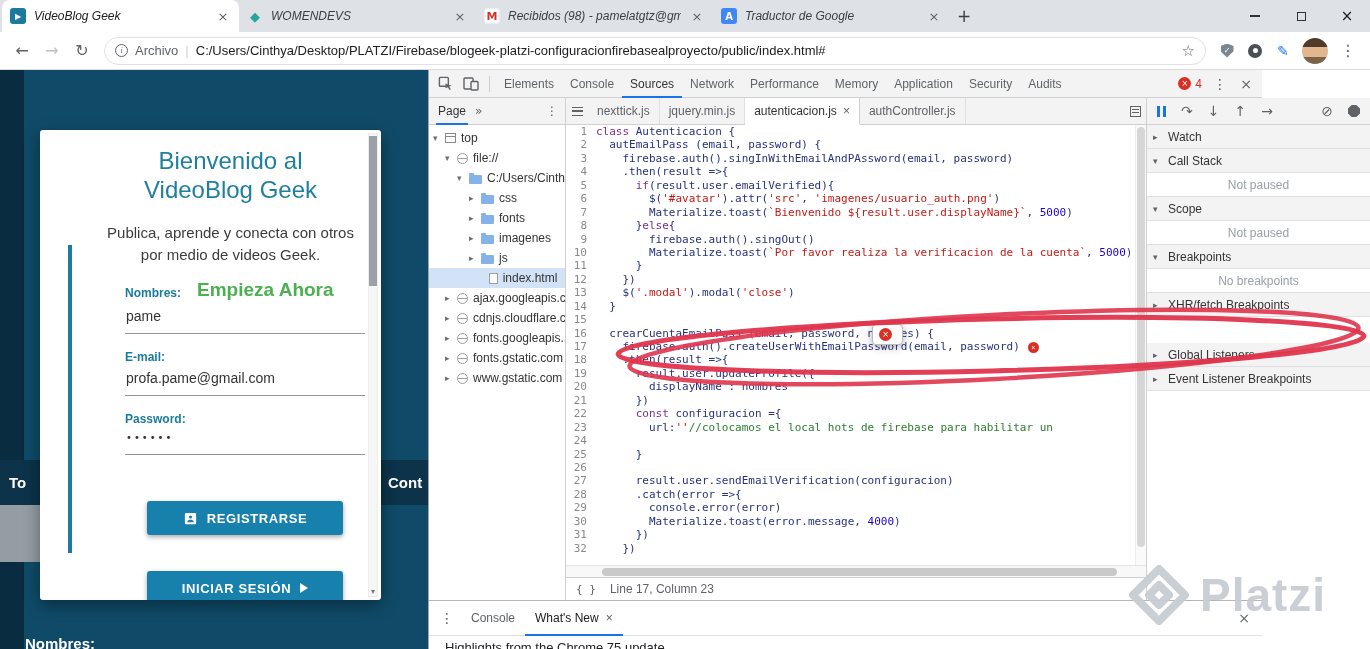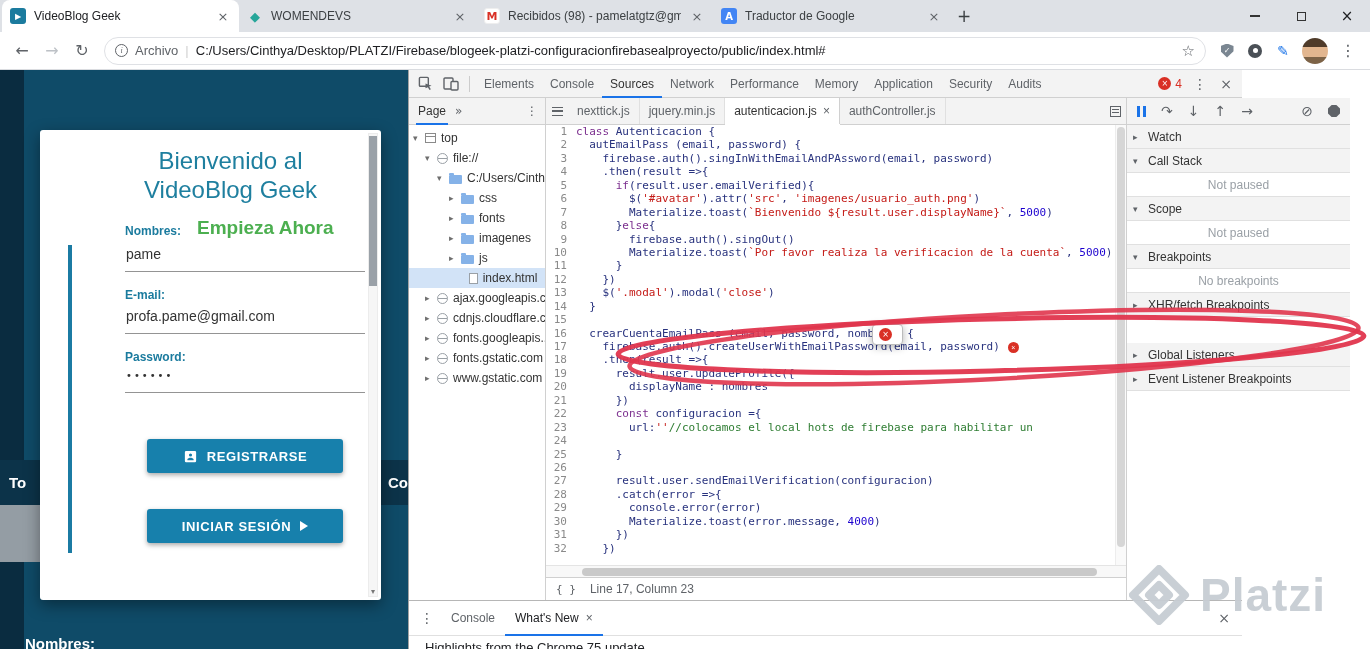--- a/index.html
+++ b/index.html
@@ -5,21 +5,21 @@
   * { margin:0; padding:0; box-sizing:border-box; }
   body { font-family:"Liberation Sans", sans-serif; background:#fff; }
   .glyph { font-family:"DejaVu Sans", sans-serif; }
   .screen { position:relative; width:1370px; height:649px; overflow:hidden; background:#fff; }
 
   
   .titlebar { position:absolute; left:0; top:0; width:1370px; height:32px; background:#dee1e6; display:flex; align-items:stretch; }
   .tabstrip { display:flex; align-items:stretch; padding-left:2px; }
   .btab { width:237px; display:flex; align-items:center; gap:8px; padding:0 8px; font-size:12px; color:#3c4043; position:relative; }
   .btab.active { background:#fff; border-top-left-radius:8px; border-top-right-radius:8px; color:#202124; }
-  .btab-title { flex:1; white-space:nowrap; overflow:hidden; }
+  .btab-title { flex:1; white-space:nowrap; overflow:hidden;font-style:italic; }
   .btab-close { font-size:13px; color:#5f6368; width:16px; text-align:center; flex-shrink:0; }
   .fav { width:16px; height:16px; border-radius:3px; display:grid; place-items:center; font-size:9px; font-weight:bold; flex-shrink:0; }
   .fav-videoblog { background:#1b7b9e; color:#fff; font-size:8px; }
   .fav-womendevs { background:transparent; color:#26a69a; font-size:13px; }
   .fav-gmail { background:#fff; color:#d93025; border:1px solid #eee; font-size:11px; }
   .fav-translate { background:#4285f4; color:#fff; font-size:10px; }
   .newtab { align-self:center; width:28px; height:28px; display:grid; place-items:center; font-size:17px; color:#3c4043; }
   .wincontrols { position:absolute; right:0; top:0; height:32px; display:flex; }
   .winbtn { width:46px; height:32px; display:grid; place-items:center; color:#202124; font-size:15px; }
   .win-min-bar { width:10px; height:1.4px; background:#333; display:inline-block; }
@@ -64,21 +64,21 @@
   .lbl-mt { margin-top:16px; }
   .pwd-dots { font-size:10px; letter-spacing:2px; padding-bottom:11px; }
   .btn { width:196px; height:34px; margin:46px auto 0; background:#1780ac; border-radius:3px; box-shadow:0 2px 5px rgba(0,0,0,.35); color:#fff; font-weight:bold; font-size:13px; letter-spacing:.6px; display:flex; align-items:center; justify-content:center; gap:9px; }
   .btn-login { margin-top:36px; }
   .send-tri { width:0; height:0; border-left:8px solid #fff; border-top:5px solid transparent; border-bottom:5px solid transparent; display:inline-block; }
   .card-scrollbar { position:absolute; right:3px; top:3px; bottom:3px; width:10px; background:#f6f6f6; border:1px solid #ececec; }
   .card-thumb { position:absolute; left:0; top:2px; width:8px; height:150px; background:#9aa1a8; }
   .card-scroll-arrow { position:absolute; bottom:0; left:0; width:8px; text-align:center; font-size:8px; color:#777; }
 
   
-  .devtools { position:absolute; left:408px; top:70px; width:834px; height:579px; background:#fff; border-left:1px solid #a3a3a3; display:flex; flex-direction:column; }
+  .devtools { position:absolute; left:428px; top:70px; width:834px; height:579px; background:#fff; border-left:1px solid #a3a3a3; display:flex; flex-direction:column; }
   .dt-topbar { height:28px; background:#f3f3f3; border-bottom:1px solid #d0d0d0; display:flex; align-items:center; padding:0 4px; gap:2px; flex-shrink:0; }
   .iconbtn { width:24px; height:24px; display:grid; place-items:center; color:#5f6368; font-size:14px; flex-shrink:0; }
   .vdivider { width:1px; height:16px; background:#ccc; margin:0 4px; flex-shrink:0; }
   .dt-tab { height:28px; display:flex; align-items:center; padding:0 8px; font-size:12px; color:#5f6368; white-space:nowrap; }
   .dt-tab.active { color:#333; box-shadow:inset 0 -3px 0 -1px #1a73e8; }
   .spacer { flex:1; }
   .err-badge { display:flex; align-items:center; gap:4px; margin-right:4px; }
   .err-badge-circle { width:13px; height:13px; border-radius:50%; background:#d93025; color:#fff; font-size:8px; display:grid; place-items:center; }
   .err-badge-count { color:#d93025; font-size:12px; }
 
@@ -230,20 +230,21 @@
       <span class="banner-left">To</span>
       <span class="banner-right">Cont</span>
     </div>
     <div class="page-gray"></div>
     <div class="page-bottom-label">Nombres:</div>
 
     <div class="card">
       <div class="vbar"></div>
       <div class="card-inner">
         <div class="card-title">Bienvenido al VideoBlog Geek</div>
+        <div class="card-sub">Publica, aprende y conecta con otros por medio de videos Geek.</div>
         <div class="form">
           <div class="form-head">
             <span class="field-label">Nombres:</span>
             <span class="form-heading">Empieza Ahora</span>
           </div>
           <div class="input-line input-first">pame</div>
           <div class="field-label lbl-mt">E-mail:</div>
           <div class="input-line">profa.pame@gmail.com</div>
           <div class="field-label lbl-mt">Password:</div>
           <div class="input-line pwd-dots glyph">••••••</div>

